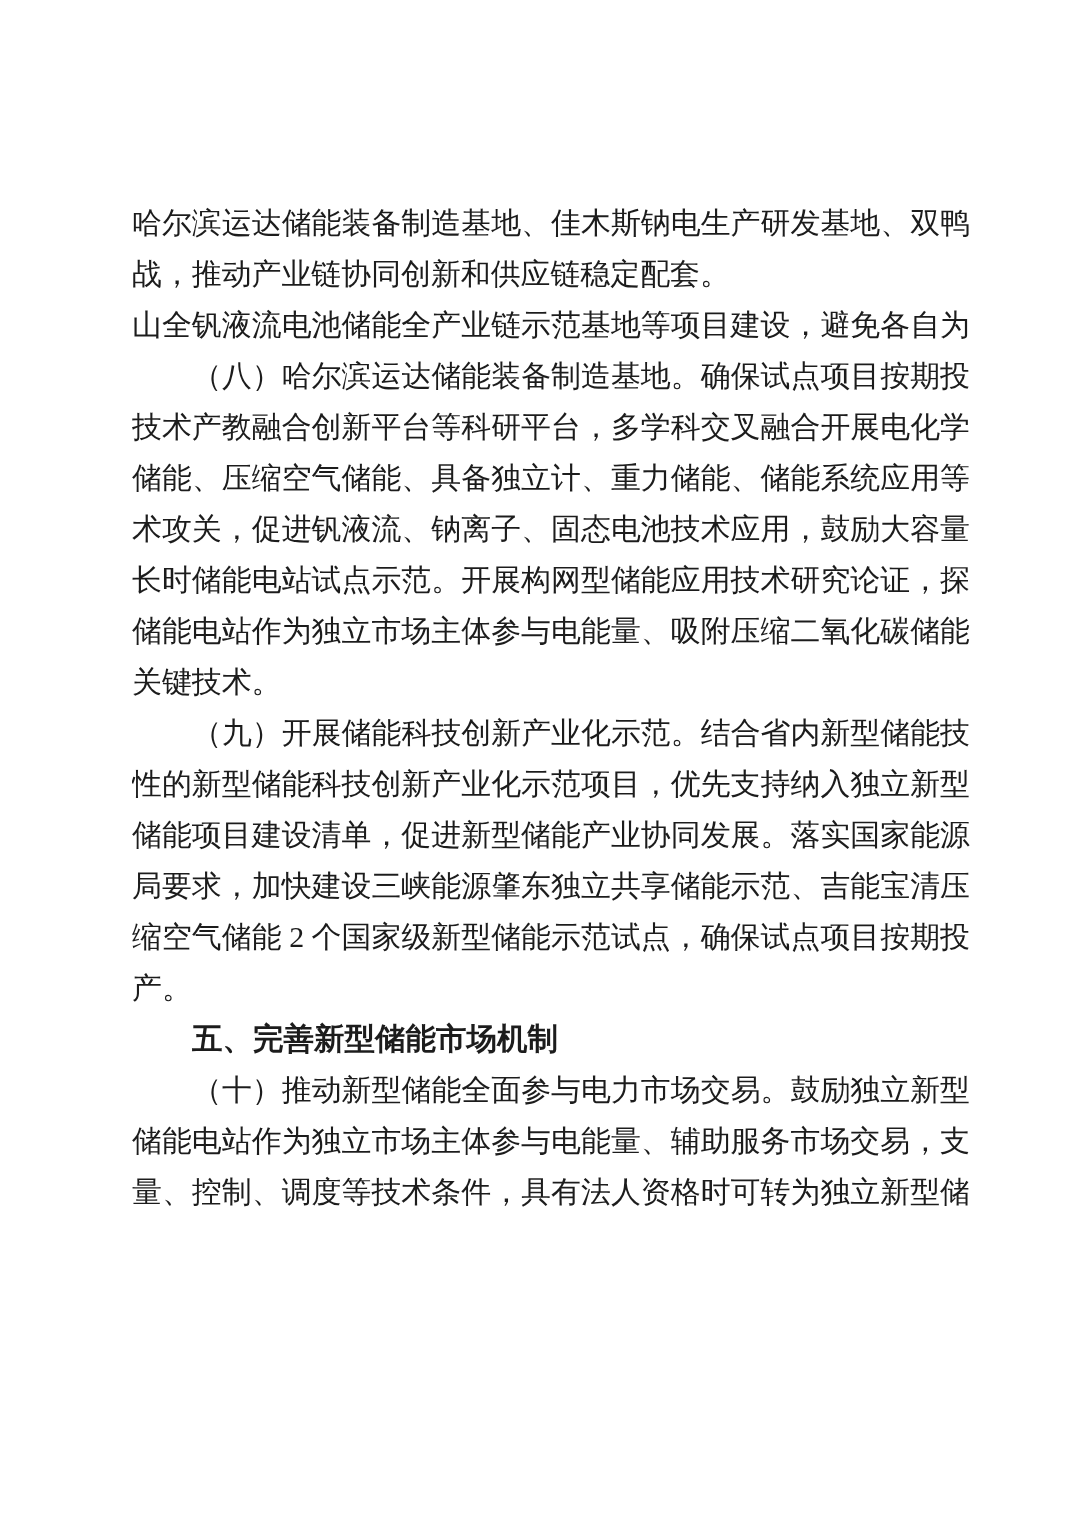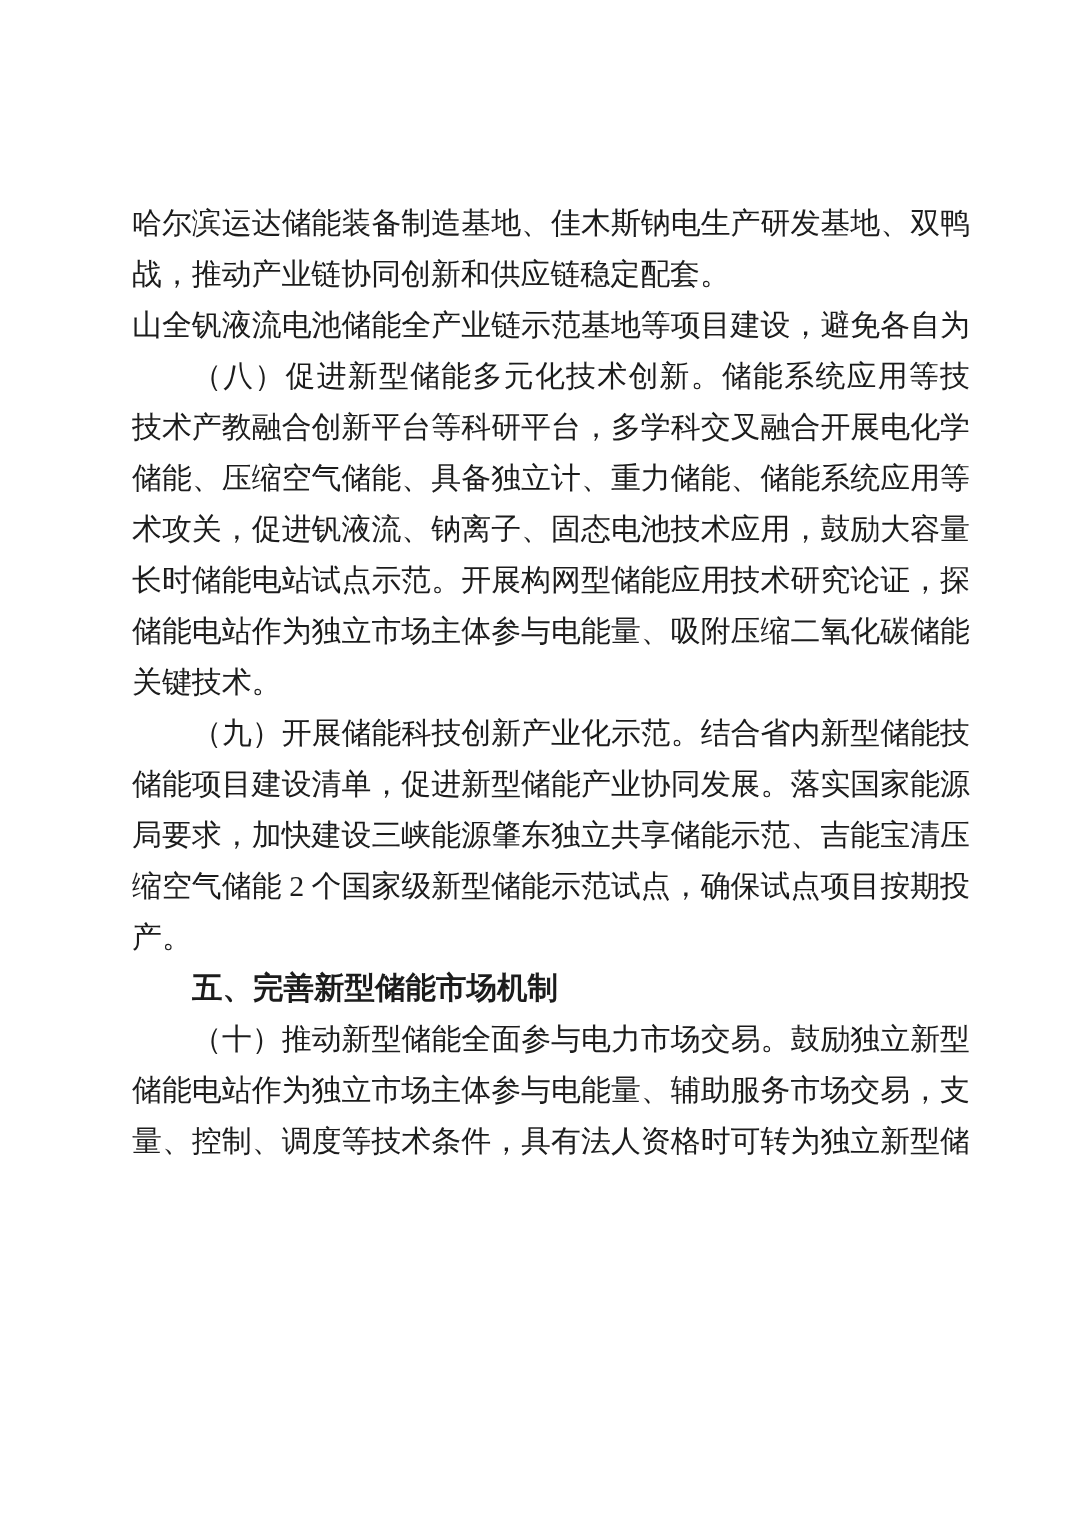--- a/index.html
+++ b/index.html
@@ -51,28 +51,29 @@
   }
 </style>
 </head>
 <body>
 
 <div class="page" style="background: rgb(255, 255, 255);">
   <div class="text-block" style="color: rgb(28, 28, 28);">
       <div class="line just"><span class="run run-body">哈尔滨运达储能装备制造基地、佳木斯钠电生产研发基地、双鸭</span></div>
       <div class="line"><span class="run run-body">战，推动产业链协同创新和供应链稳定配套。</span></div>
       <div class="line just"><span class="run run-body">山全钒液流电池储能全产业链示范基地等项目建设，避免各自为</span></div>
-      <div class="line just indent"><span class="run run-kaiti">（八）促进新型储能多元化技术创新。</span><span class="run run-body">储能系统应用等技</span></div>
+      <div class="line just indent"><span class="run run-kaiti">（八）哈尔滨运达储能装备制造基地。</span><span class="run run-body">确保试点项目按期投</span></div>
       <div class="line just"><span class="run run-body">技术产教融合创新平台等科研平台，多学科交叉融合开展电化学</span></div>
       <div class="line just"><span class="run run-body">储能、压缩空气储能、具备独立计、重力储能、储能系统应用等技</span></div>
       <div class="line just"><span class="run run-body">术攻关，促进钒液流、钠离子、固态电池技术应用，鼓励大容量</span></div>
       <div class="line just"><span class="run run-body">长时储能电站试点示范。开展构网型储能应用技术研究论证，探</span></div>
       <div class="line just"><span class="run run-body">储能电站作为独立市场主体参与电能量、吸附压缩二氧化碳储能等</span></div>
       <div class="line"><span class="run run-body">关键技术。</span></div>
       <div class="line just indent"><span class="run run-kaiti">（九）开展储能科技创新产业化示范。</span><span class="run run-body">结合省内新型储能技</span></div>
+      <div class="line just"><span class="run run-body">性的新型储能科技创新产业化示范项目，优先支持纳入独立新型</span></div>
       <div class="line just"><span class="run run-body">储能项目建设清单，促进新型储能产业协同发展。落实国家能源</span></div>
       <div class="line just"><span class="run run-body">局要求，加快建设三峡能源肇东独立共享储能示范、吉能宝清压</span></div>
       <div class="line just"><span class="run run-body">缩空气储能 2 个国家级新型储能示范试点，确保试点项目按期投</span></div>
       <div class="line"><span class="run run-body">产。</span></div>
       <div class="line indent"><span class="run run-heiti">五、完善新型储能市场机制</span></div>
       <div class="line just indent"><span class="run run-kaiti">（十）推动新型储能全面参与电力市场交易。</span><span class="run run-body">鼓励独立新型</span></div>
       <div class="line just"><span class="run run-body">储能电站作为独立市场主体参与电能量、辅助服务市场交易，支</span></div>
       <div class="line just"><span class="run run-body">量、控制、调度等技术条件，具有法人资格时可转为独立新型储</span></div>
     </div>
 </div>

